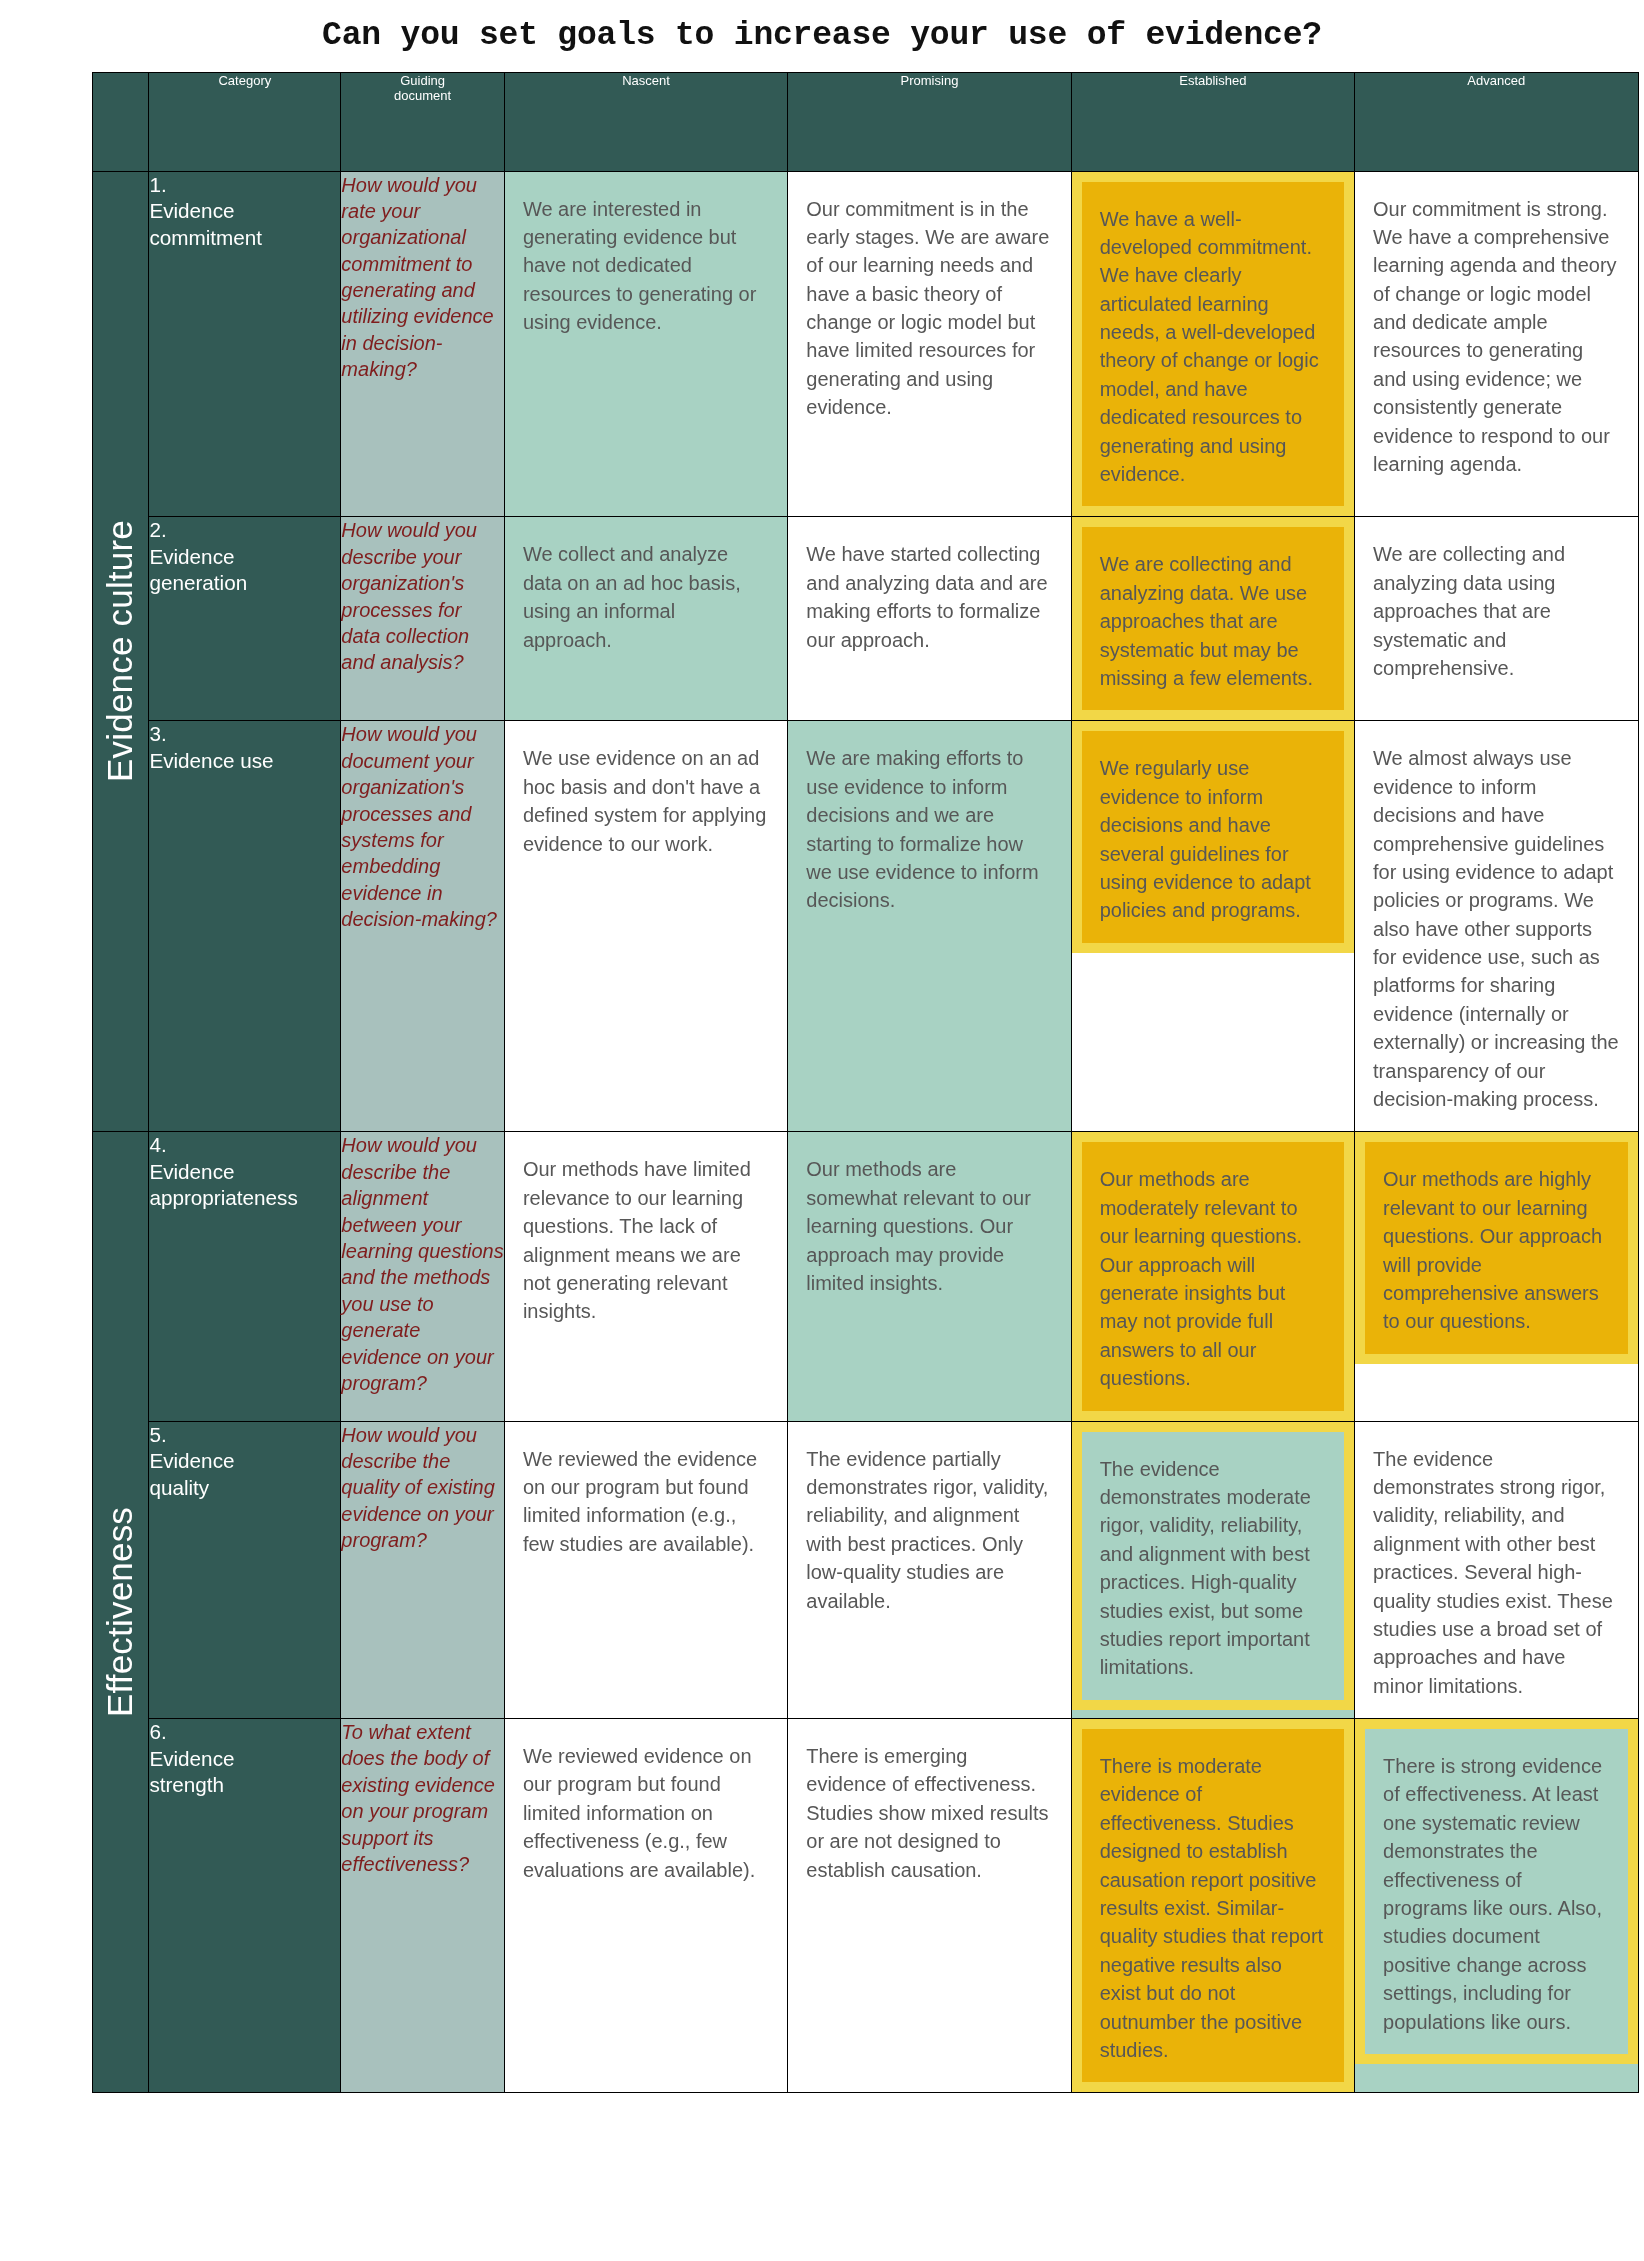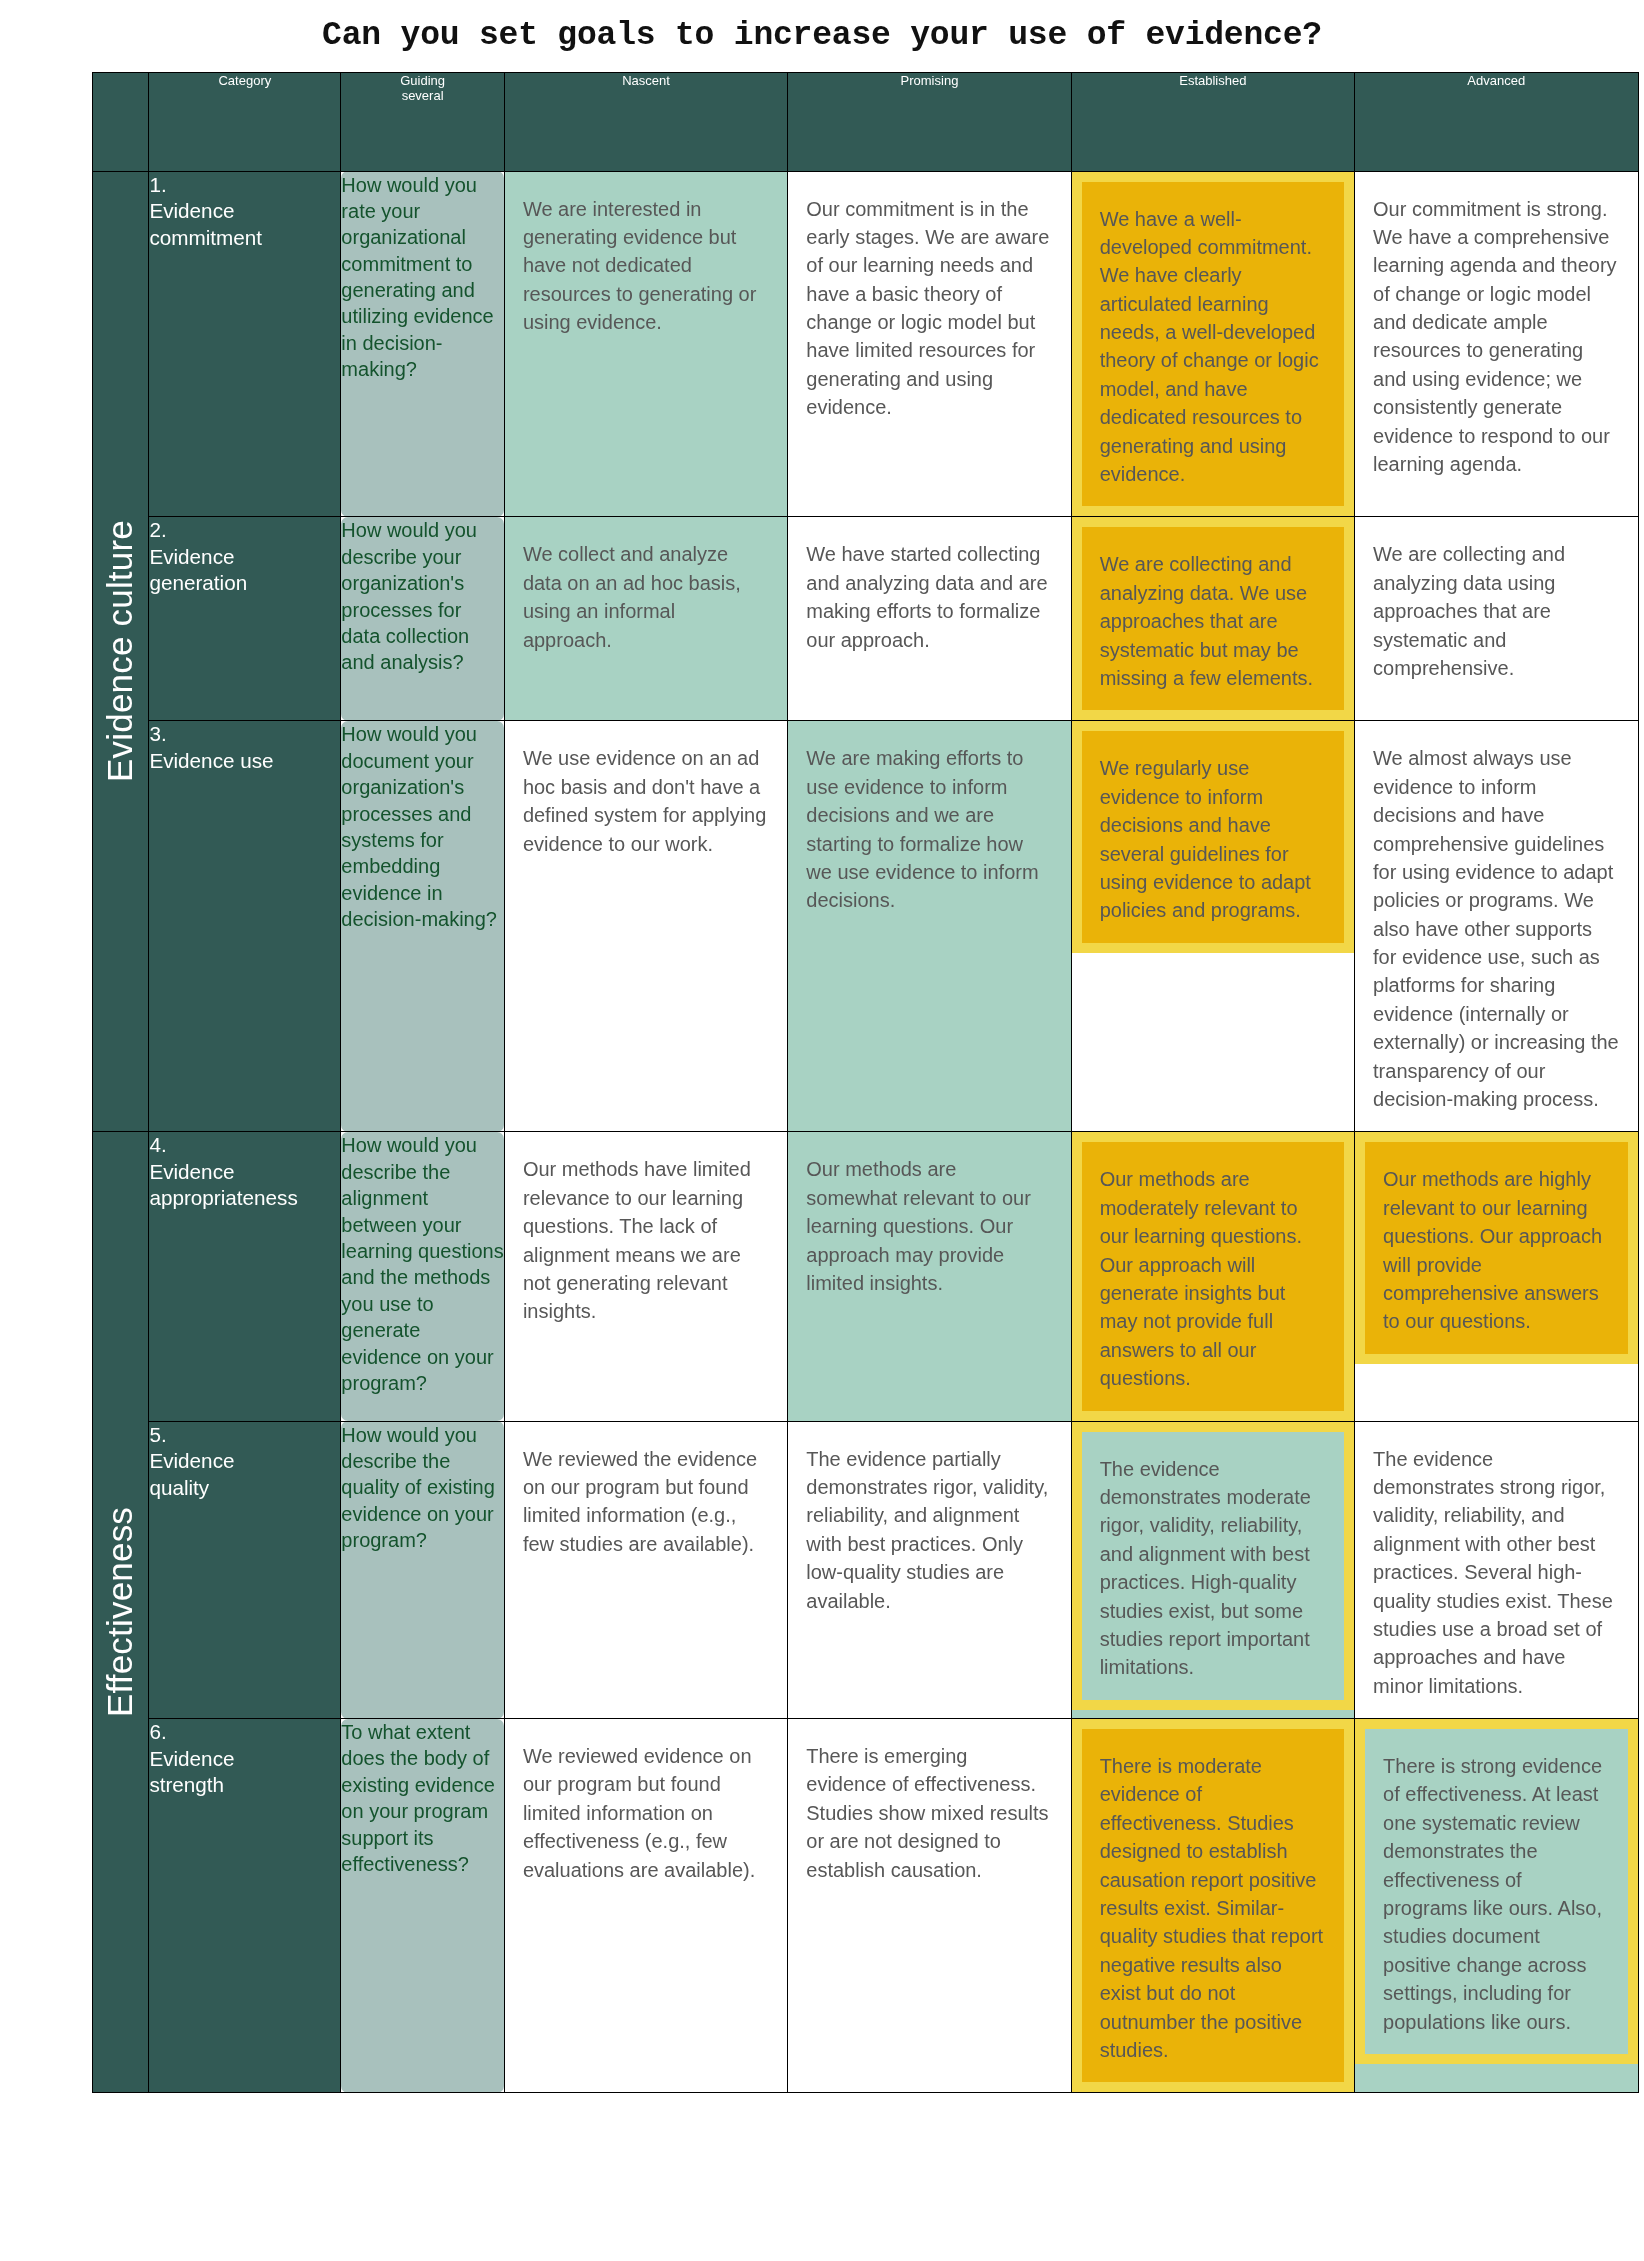--- a/index.html
+++ b/index.html
@@ -96,25 +96,25 @@
     background: #325a55;
     color: #ffffff;
     font-size: 20.7px;
     line-height: 1.28;
     padding: 11.6px 10px 11.6px 11.6px;
   }
 
   
   td.guide {
     background: #a8c1bd;
-    color: #14532d;
+    color: #7f1d1d;
+    font-style: italic;
     font-size: 20px;
     line-height: 1.32;
     padding: 11.6px 8.3px 11.6px 10px;
-    border-radius: 7px;
   }
 
   
   td.lvl {
     background: #ffffff;
     color: #575757;
     font-size: 20px;
     line-height: 1.42;
     padding: 0;
   }
@@ -146,21 +146,21 @@
         <col class="c-guide">
       <col class="c-level">
         <col class="c-level">
         <col class="c-level">
         <col class="c-level">
     </colgroup>
     <thead>
       <tr>
         <th class="blank-corner"></th>
         <th>Category</th>
-        <th><span class="gq1">Guiding</span><br><span class="gq2">several</span></th>
+        <th><span class="gq1">Guiding</span><br><span class="gq2">document</span></th>
         <th>Nascent</th>
         <th>Promising</th>
         <th>Established</th>
         <th>Advanced</th>
       </tr>
     </thead>
     <tbody id="matrix-body">
         <tr style="height: 240px;">
           <td class="band" rowspan="3">
             <div class="band-inner">

